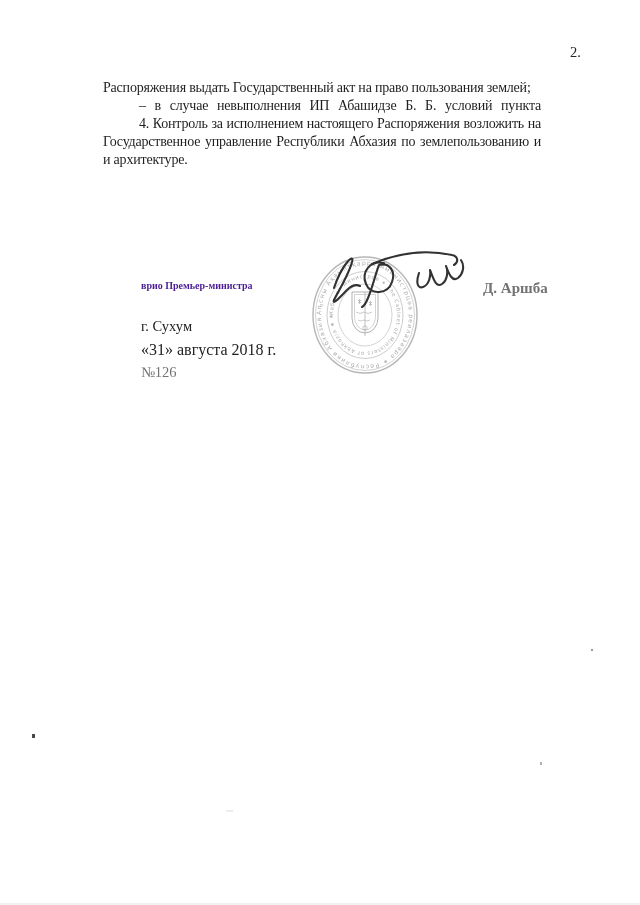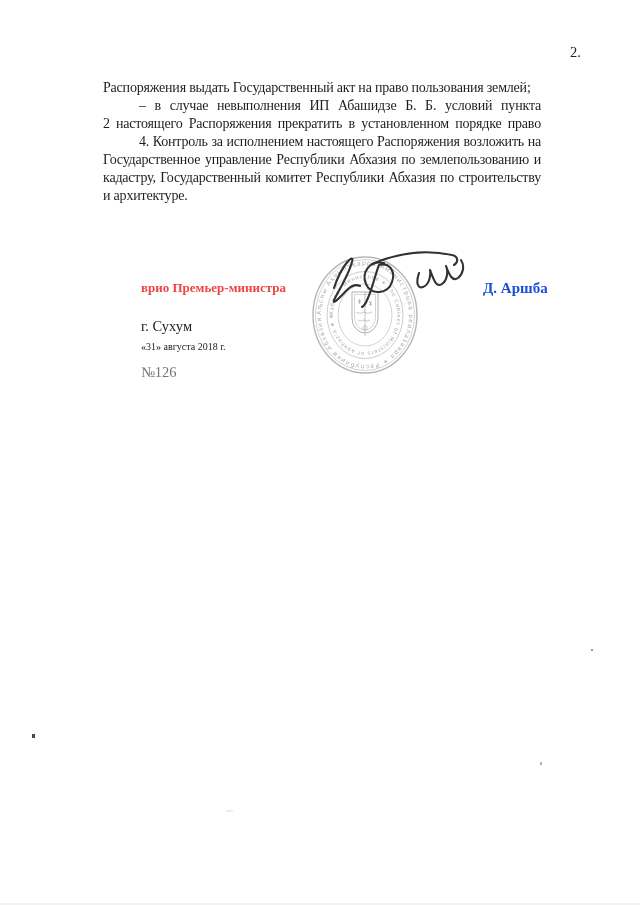--- a/index.html
+++ b/index.html
@@ -18,28 +18,28 @@
   .bodytext{
     position:absolute;left:103px;top:79px;width:438px;
     font-size:14px;line-height:18px;letter-spacing:-0.2px;
     color:#1e1e1e;
   }
   .ln{height:18px;overflow:hidden;}
   .ln.j{text-align:justify;text-align-last:justify;}
   .ln.ind{text-indent:36px;}
   .sig-title{
     position:absolute;left:141px;top:280px;
-    font-size:13px;font-weight:bold;color:#ef4444;z-index:4;
+    font-size:10px;font-weight:bold;color:#4c1d95;z-index:4;
   }
   .sig-name{
     position:absolute;left:483px;top:280px;
-    font-size:15px;font-weight:bold;color:#1d4ed8;z-index:4;
+    font-size:15px;font-weight:bold;color:#737373;z-index:4;
   }
   .sig-place{position:absolute;left:141px;top:318px;font-size:14.5px;color:#222;}
-  .sig-date{position:absolute;left:141px;top:341px;font-size:10px;color:#222;font-family:Liberation Serif, serif;}
+  .sig-date{position:absolute;left:141px;top:341px;font-size:16px;color:#222;font-family:Liberation Serif, serif;}
   .sig-number{position:absolute;left:141px;top:364px;font-size:14.5px;color:#737373;}
   .stamp-svg{position:absolute;left:306px;top:250px;z-index:1;}
   .stamp-svg text{
     font-family:"DejaVu Sans", sans-serif;
     fill:#adadad;
   }
   .signature-svg{position:absolute;left:322px;top:246px;z-index:3;}
   .speck{position:absolute;z-index:0;}
   #speck1{left:32px;top:734px;width:3px;height:4px;background:#4a4a4a;}
   #speck2{left:591px;top:649px;width:2px;height:2px;background:#9a9a9a;}
@@ -53,26 +53,24 @@
 <div class="page">
 
   <div class="page-number">2.</div>
 
   <div class="bodytext">
     <div>
       <div class="ln">Распоряжения выдать Государственный акт на право пользования землей;</div>
     </div>
     <div>
       <div class="ln j ind">– в случае невыполнения ИП Абашидзе Б. Б. условий пункта</div>
-      <div class="ln j">2 настоящего Распоряжения прекратить в установленном порядке право</div>
     </div>
     <div>
       <div class="ln j ind">4. Контроль за исполнением настоящего Распоряжения возложить на</div>
       <div class="ln j">Государственное управление Республики Абхазия по землепользованию и</div>
-      <div class="ln j">кадастру, Государственный комитет Республики Абхазия по строительству</div>
       <div class="ln">и архитектуре.</div>
     </div>
   </div>
 
   <svg class="stamp-svg" width="118" height="130" viewBox="0 0 118 130">
     <g fill="none" stroke="#b6b6b6">
       <ellipse cx="59" cy="65" rx="52" ry="58" stroke-width="1.4"></ellipse>
       <ellipse cx="59" cy="65" rx="49.5" ry="55.5" stroke-width="0.6"></ellipse>
       <ellipse cx="59" cy="65" rx="38" ry="43.5" stroke-width="0.7"></ellipse>
       <ellipse cx="59" cy="65" rx="27" ry="31" stroke-width="0.6"></ellipse>

